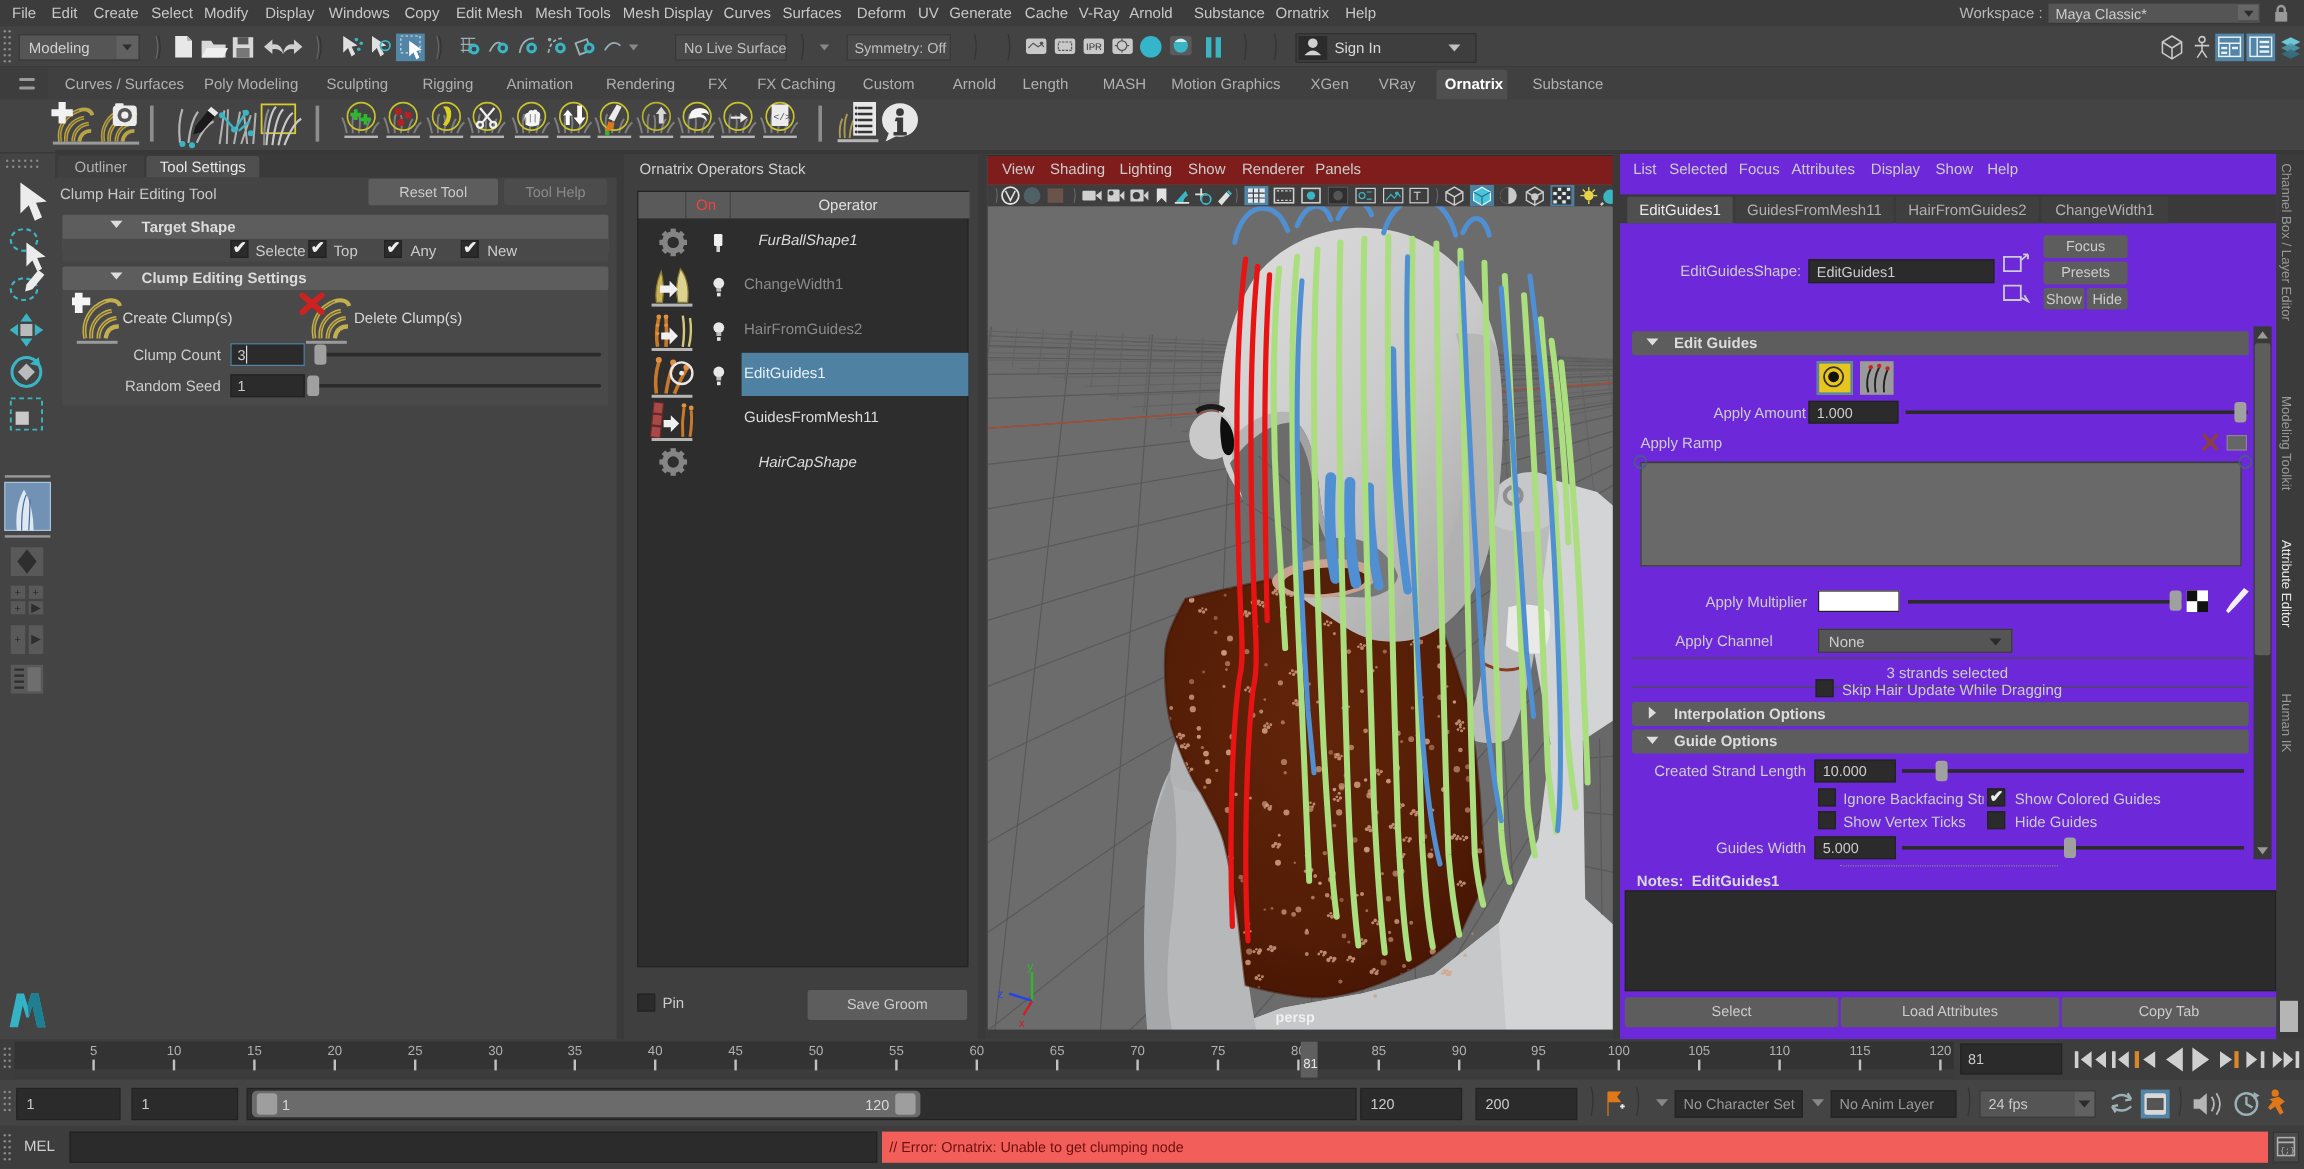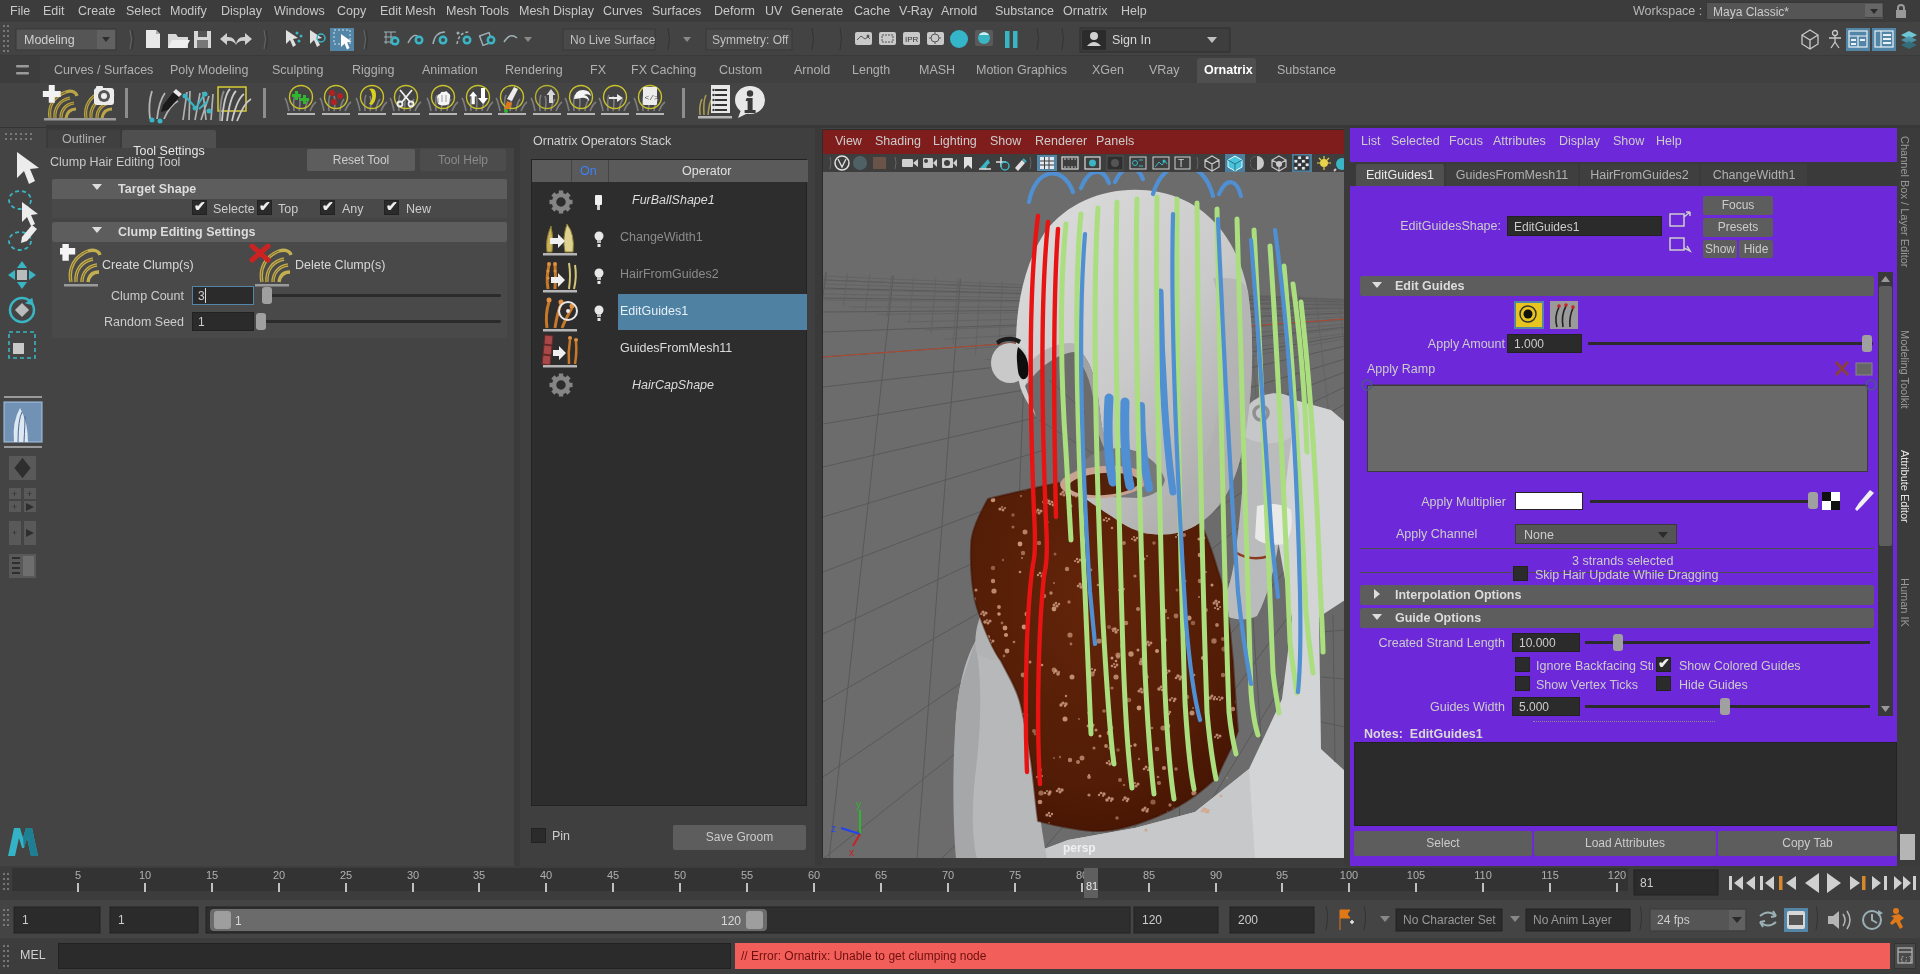--- a/index.html
+++ b/index.html
@@ -513,21 +513,21 @@
 <g transform="translate(6,698)">
           <path d="M2 30 L8 2 L14 2 L17 12 L20 2 L26 2 L32 30 L25 30 L21 12 L18 22 L16 22 L13 12 L9 30 Z" fill="#35b3c6"></path>
           <path d="M17 12 L20 2 L26 2 L32 30 L25 30 L21 12 L18 22 Z" fill="#1e7f92"></path>
         </g>
 </svg>
 </div>
 
 <div class="abs" id="toolsettings" style="left:46px;top:128px;width:468px;height:738px;background:#444;">
 <div class="abs" style="left:0;top:0;width:468px;height:20px;background:#3a3a3a"></div>
 <div class="abs tab" style="left:2px;top:2px;width:72px;height:18px;background:#404040;padding-top:2px;border-radius:2px 2px 0 0">Outliner</div>
-<div class="abs tab" style="left:76px;top:2px;width:94px;height:18px;background:#4f4f4f;padding-top:14px;border-radius:2px 2px 0 0;color:#e8e8e8">Tool Settings</div>
+<div class="abs tab" style="left:76px;top:2px;width:94px;height:18px;background:#4f4f4f;padding-top:2px;border-radius:2px 2px 0 0;color:#e8e8e8">Tool Settings</div>
 <span class="abs" style="left:4px;top:27px;font-size:12.5px;color:#c8c8c8">Clump Hair Editing Tool</span>
 <div class="abs btn" style="left:261px;top:21px;width:108px;height:22px;padding-top:4px">Reset Tool</div>
 <div class="abs btn" style="left:374px;top:21px;width:86px;height:22px;padding-top:4px;background:#4c4c4c;color:#8a8a8a">Tool Help</div>
 
 <div class="abs fheader" style="left:6px;top:51px;width:455px;height:31px;">
   <span style="position:absolute;left:40px;top:5px;width:0;height:0;border-left:5px solid transparent;border-right:5px solid transparent;border-top:6px solid #ddd"></span>
   <span style="position:absolute;left:66px;top:3px">Target Shape</span>
 </div>
 <div class="abs" style="left:6px;top:71px;width:455px;height:19px;background:#494949"></div>
 <div class="abs cb" style="left:146px;top:72px">
@@ -602,21 +602,21 @@
 <div class="abs" style="left:216px;top:192px;width:239px;height:3px;background:#2b2b2b;border-radius:2px"></div>
 <div class="abs" style="left:210px;top:185px;width:10px;height:17px;background:#a0a0a0;border-radius:3px"></div>
 </div>
 
 <div class="abs" id="operators" style="left:520px;top:128px;width:295px;height:738px;background:#3f3f3f;">
 <span class="abs" style="left:13px;top:6px;font-size:12.5px;color:#d0d0d0">Ornatrix Operators Stack</span>
 <div class="abs" style="left:11px;top:31px;width:276px;height:647px;background:#2d2d2d;border:1px solid #232323">
  <div class="abs" style="left:0;top:0;width:276px;height:22px;background:#5a5a5a"></div>
  <div class="abs" style="left:39px;top:0;width:1px;height:22px;background:#444"></div>
  <div class="abs" style="left:76px;top:0;width:1px;height:22px;background:#444"></div>
- <span class="abs" style="left:48px;top:4px;font-size:12.5px;color:#3b82f6">On</span>
+ <span class="abs" style="left:48px;top:4px;font-size:12.5px;color:#ef4444">On</span>
  <span class="abs" style="left:150px;top:4px;font-size:12.5px;color:#e0e0e0">Operator</span>
  <div class="abs" style="left:86px;top:134px;width:189px;height:36px;background:#4e81a2"></div>
  <span class="abs" style="left:100px;top:33px;font-size:12.5px;font-style:italic;color:#dcdcdc">FurBallShape1</span>
  <span class="abs" style="left:88px;top:70px;font-size:12.5px;color:#8b8b8b">ChangeWidth1</span>
  <span class="abs" style="left:88px;top:107px;font-size:12.5px;color:#8b8b8b">HairFromGuides2</span>
  <span class="abs" style="left:88px;top:144px;font-size:12.5px;color:#e6f0f8">EditGuides1</span>
  <span class="abs" style="left:88px;top:181px;font-size:12.5px;color:#dcdcdc">GuidesFromMesh11</span>
  <span class="abs" style="left:100px;top:218px;font-size:12.5px;font-style:italic;color:#dcdcdc">HairCapShape</span>
  <svg class="abs" style="left:0;top:0" width="276px" height="647">
   <defs>

